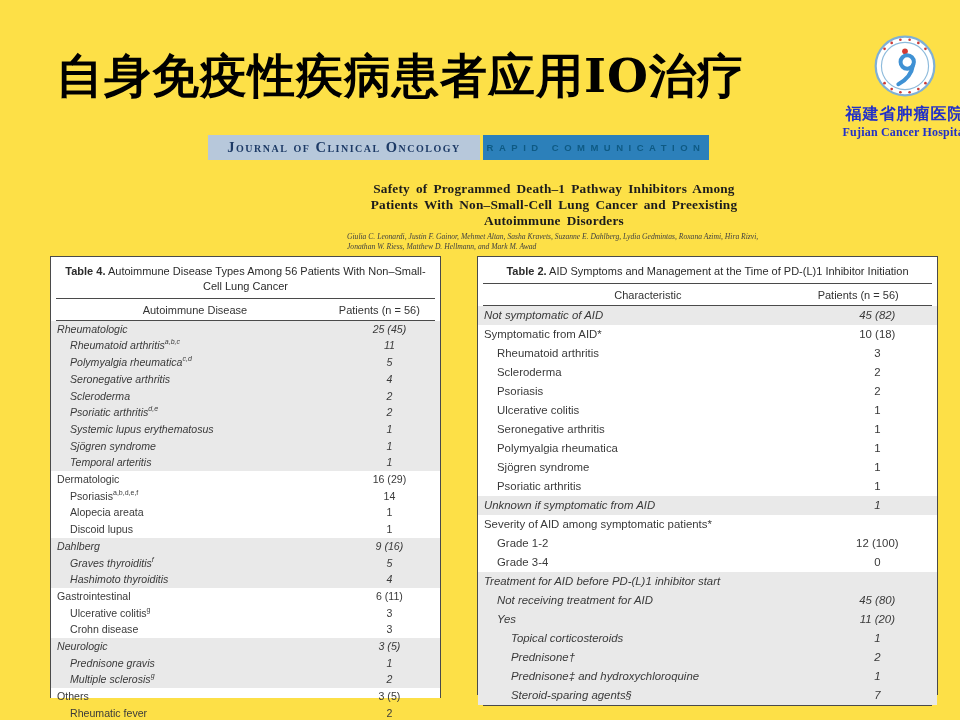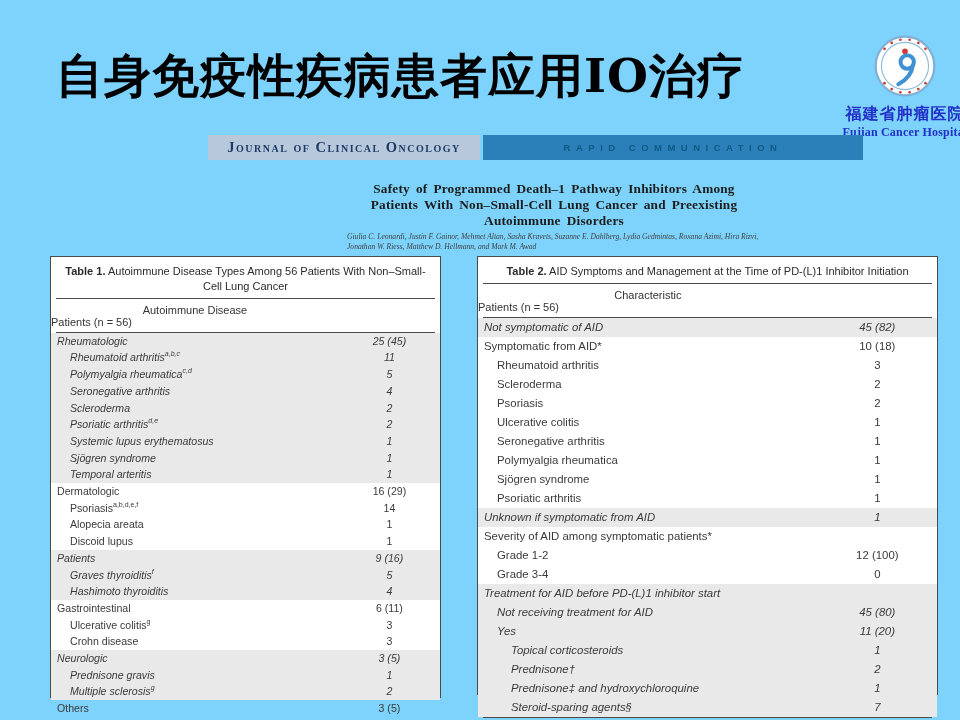--- a/index.html
+++ b/index.html
@@ -1,31 +1,31 @@
 <!DOCTYPE html>
 <html><head>
 <meta charset="utf-8">
 <style>
   html,body{margin:0;padding:0;background:#888;}
-  .slide{position:relative;width:960px;height:720px;background:#7dd3fc;overflow:hidden;
+  .slide{position:relative;width:960px;height:720px;background:#fde047;overflow:hidden;
          font-family:"Liberation Sans",sans-serif;}
 
   
   .main-title{position:absolute;left:56px;top:50px;width:730px;
     font-family:"DejaVu Serif","Liberation Serif",serif;font-weight:bold;
     font-size:47px;line-height:1.1;letter-spacing:1px;color:#000;white-space:nowrap;}
 
   
   .logo-block{position:absolute;left:832px;top:34px;width:146px;text-align:center;}
   .hosp-cn{font-size:16px;font-weight:bold;color:#2230c8;letter-spacing:1px;margin-top:2px;}
   .hosp-en{font-size:12px;font-weight:bold;color:#2230c8;
            font-family:"Liberation Serif",serif;letter-spacing:0.2px;}
 
   
-  .banner{position:absolute;left:208px;top:135px;width:655px;height:25px;display:flex;}
+  .banner{position:absolute;left:208px;top:135px;width:501px;height:25px;display:flex;}
   .banner-name{width:272px;background:#b7c8db;color:#1d3a66;
     font-family:"Liberation Serif",serif;font-variant:small-caps;font-weight:bold;
     font-size:14.5px;letter-spacing:1.5px;display:flex;align-items:center;justify-content:center;}
   .banner-tag{flex:1;margin-left:3px;background:#2c80ba;color:#0e5a84;
     font-size:9.5px;font-weight:bold;letter-spacing:5.5px;
     display:flex;align-items:center;justify-content:center;}
 
   
   .paper{position:absolute;left:347px;top:181px;width:414px;}
   .paper-title{font-family:"Liberation Serif",serif;font-weight:bold;font-size:13.3px;
@@ -34,21 +34,21 @@
     font-size:7.6px;color:#3f3f3f;line-height:1.3;}
 
   
   .jtable{position:absolute;background:#fff;border:1.6px solid #4a4a4a;border-bottom:none;
           color:#3a3a3a;}
   #table1{left:50px;top:256px;width:389px;height:441px;}
   #table2{left:477px;top:256px;width:459px;height:438px;}
   .jt-title{text-align:center;padding:7px 14px 4px;font-size:11px;line-height:1.35;color:#2b2b2b;}
   .jt-title .tlabel{font-weight:bold;}
   .rule{border-top:1.3px solid #4a4a4a;margin:0 5px;}
-  .jt-head{display:flex;font-size:11px;padding:5px 0 4px;color:#333;flex-direction:column;}
+  .jt-head{display:flex;font-size:11px;padding:5px 0 4px;color:#333;}
   .jt-head .h1{width:74%;text-align:center;}
   .jt-head .h2{width:26%;}
   table.jt{width:100%;border-collapse:collapse;table-layout:fixed;}
   table.jt col.c1{width:74%;}
   table.jt col.c2{width:26%;}
   #table1 td{font-size:10.6px;line-height:14.7px;}
   #table2 td{font-size:11.4px;line-height:17px;}
   td.lbl{white-space:nowrap;overflow:hidden;}
   td.lbl.ind0{padding-left:6px;}
   td.lbl.ind1{padding-left:19px;}
@@ -96,21 +96,21 @@
     <div class="banner-tag">RAPID COMMUNICATION</div>
   </div>
 
   <div class="paper">
     <div class="paper-title">Safety of Programmed Death–1 Pathway Inhibitors Among Patients With Non–Small-Cell Lung Cancer and Preexisting Autoimmune Disorders</div>
     <div class="paper-authors">Giulia C. Leonardi, Justin F. Gainor, Mehmet Altan, Sasha Kravets, Suzanne E. Dahlberg, Lydia Gedmintas, Roxana Azimi, Hira Rizvi, Jonathan W. Riess, Matthew D. Hellmann, and Mark M. Awad</div>
   </div>
 
   <div class="jtable" id="table1">
     <div class="jt-title">
-      <span class="tlabel">Table 1.</span>
+      <span class="tlabel">Table 4.</span>
       <span>Autoimmune Disease Types Among 56 Patients With Non–Small-Cell Lung Cancer</span>
     </div>
     <div class="rule"></div>
     <div class="jt-head">
       <span class="h1">Autoimmune Disease</span>
       <span class="h2">Patients (n = 56)</span>
     </div>
     <div class="rule"></div>
     <table class="jt">
       <colgroup>
@@ -164,21 +164,21 @@
           </tr>
           <tr>
             <td class="lbl ind1">Alopecia areata</td>
             <td class="val">1</td>
           </tr>
           <tr>
             <td class="lbl ind1">Discoid lupus</td>
             <td class="val">1</td>
           </tr>
           <tr class="shaded">
-            <td class="lbl ind0">Patients</td>
+            <td class="lbl ind0">Dahlberg</td>
             <td class="val">9 (16)</td>
           </tr>
           <tr class="shaded">
             <td class="lbl ind1">Graves thyroiditis<sup>f</sup></td>
             <td class="val">5</td>
           </tr>
           <tr class="shaded">
             <td class="lbl ind1">Hashimoto thyroiditis</td>
             <td class="val">4</td>
           </tr>

